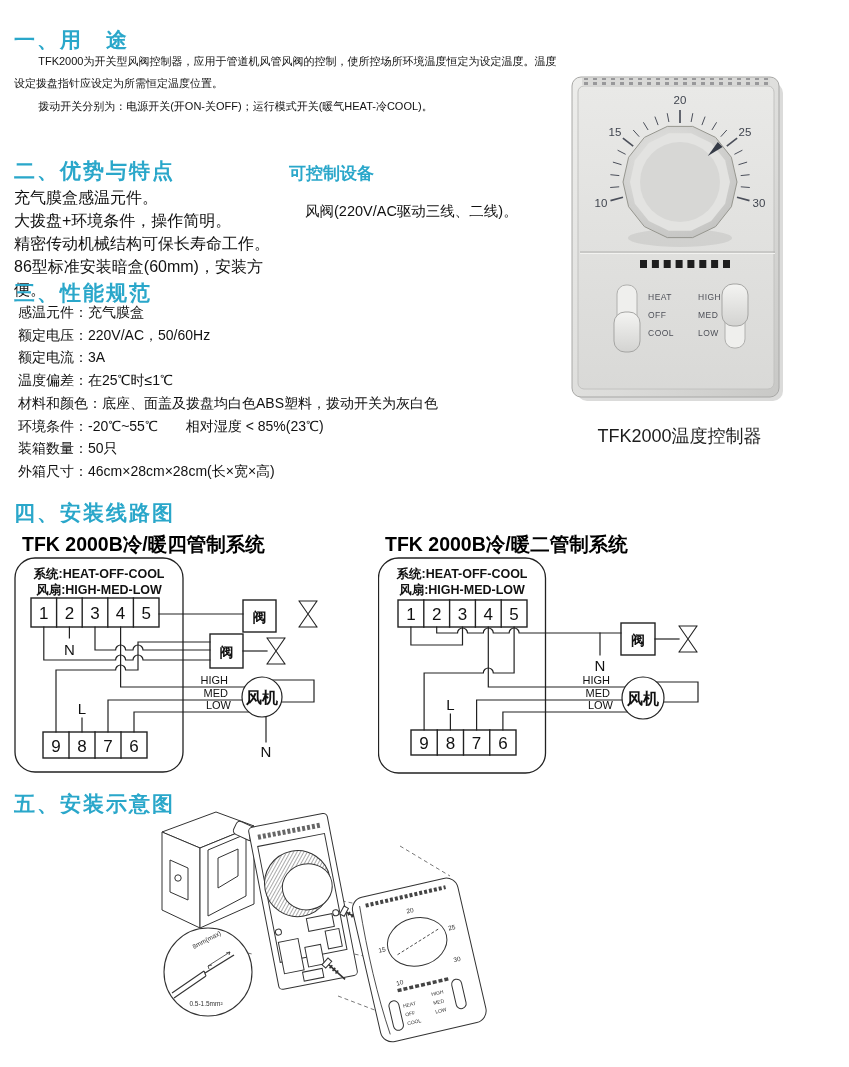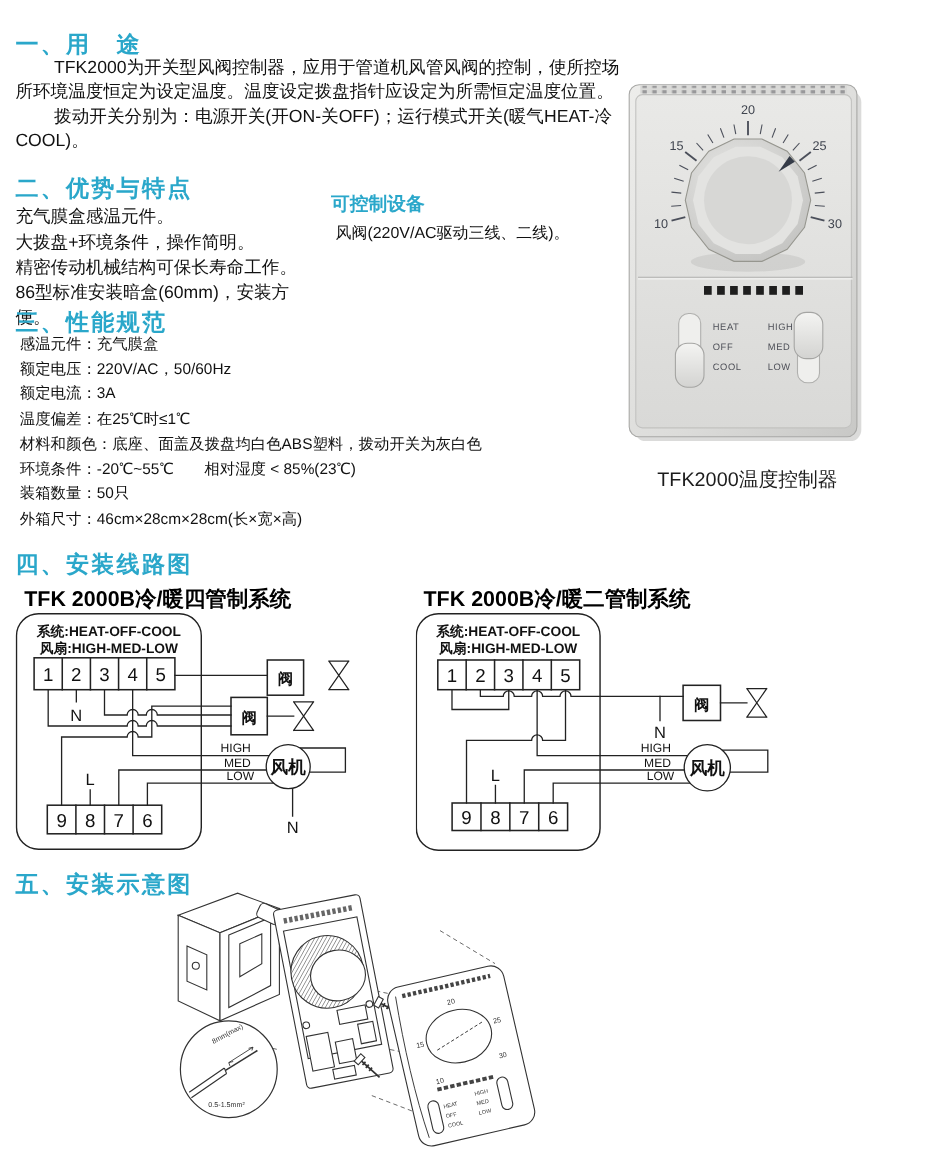--- a/index.html
+++ b/index.html
@@ -1,21 +1,21 @@
 <!DOCTYPE html>
 <html><head>
 <meta charset="utf-8">
 <style>
   html,body{margin:0;padding:0;}
   body{background:#ffffff;font-family:"Liberation Sans",sans-serif;}
   .page{position:relative;width:849px;height:1067px;background:#fff;overflow:hidden;}
   .abs{position:absolute;}
   h2.sec{margin:0;font-size:21px;font-weight:bold;color:#2aa7ca;letter-spacing:2px;}
-  .subhead{margin:12px;font-size:17px;font-weight:bold;color:#2aa7ca;}
-  .body-text{font-size:16px;line-height:21.5px;color:#111;font-weight:500;}
+  .subhead{margin:0;font-size:17px;font-weight:bold;color:#2aa7ca;}
+  .body-text{font-size:11px;line-height:21.5px;color:#111;font-weight:500;}
   .body-text p{margin:0 0 2px 0;text-indent:2.2em;}
   .feature-list{list-style:none;margin:0;padding:0;font-size:16px;line-height:23px;color:#111;font-weight:500;}
   .spec-list{list-style:none;margin:0;padding:0;font-size:14px;line-height:22.7px;color:#111;font-weight:500;}
   .diagram-title{margin:0;font-size:19.5px;font-weight:bold;color:#000;text-align:right;}
   .caption{font-size:18px;color:#1c1c1c;text-align:center;font-weight:500;}
   svg text{font-family:"Liberation Sans",sans-serif;}
 </style>
 </head>
 <body>
 

